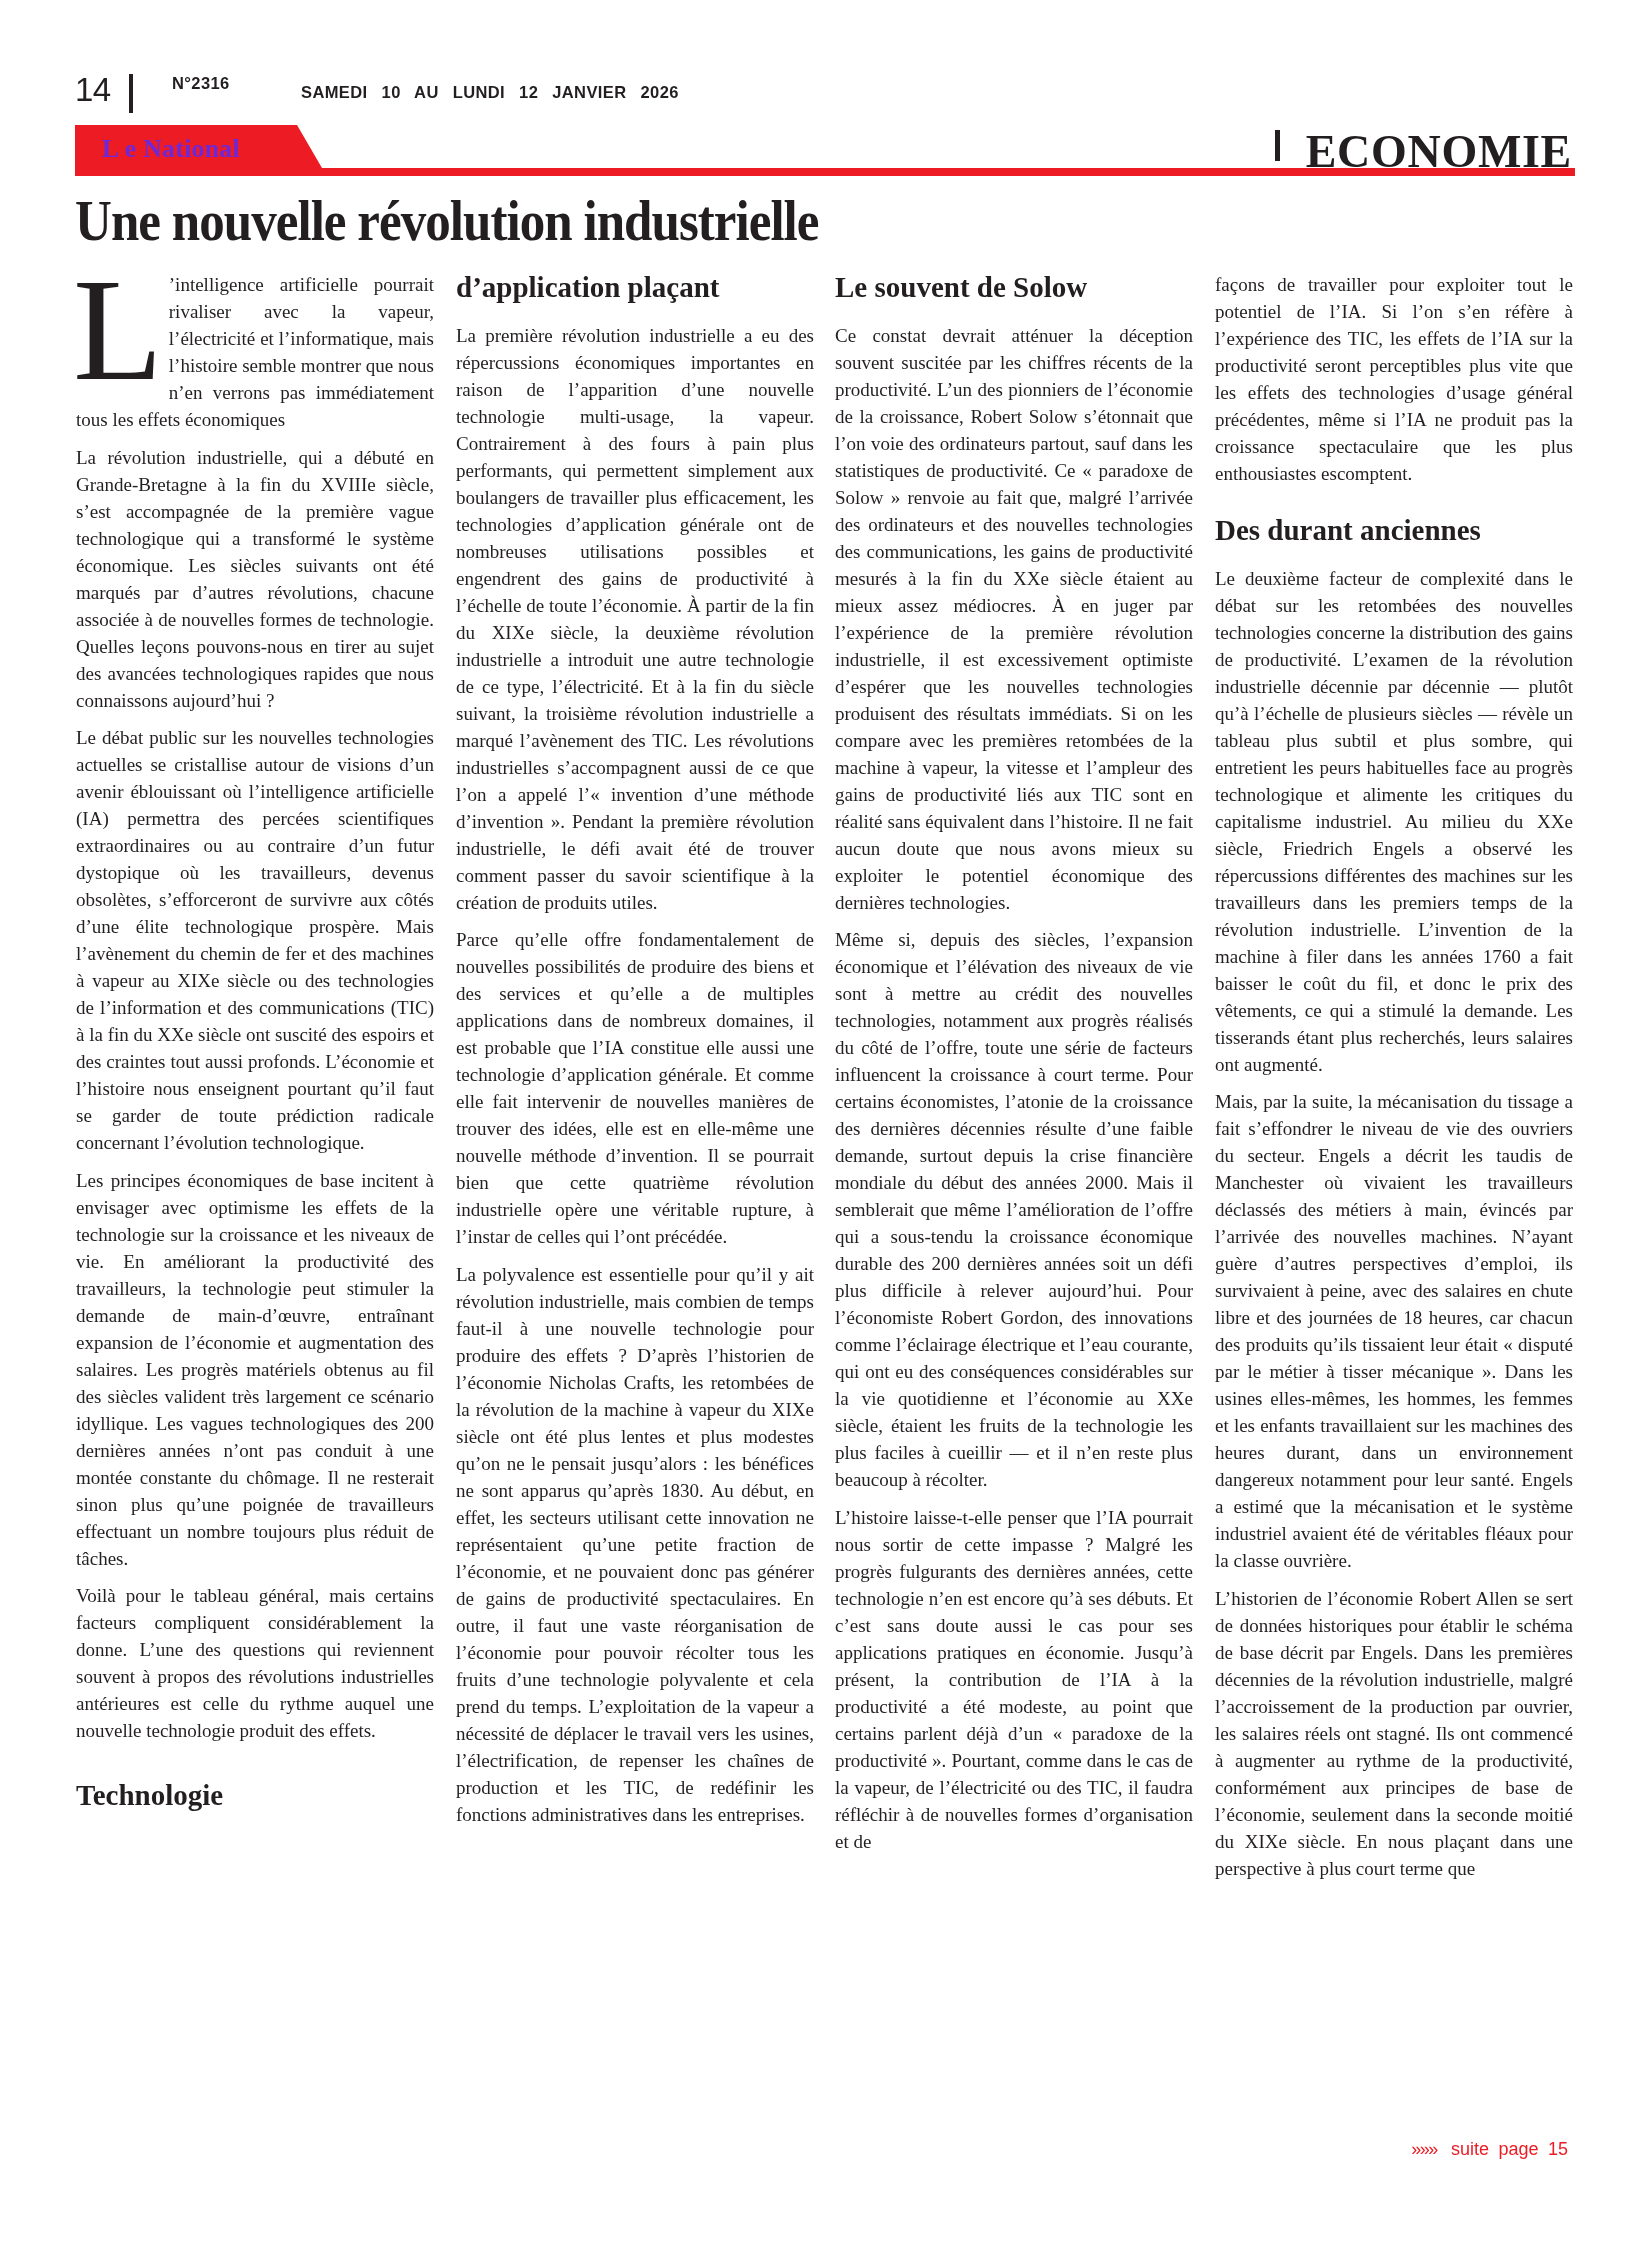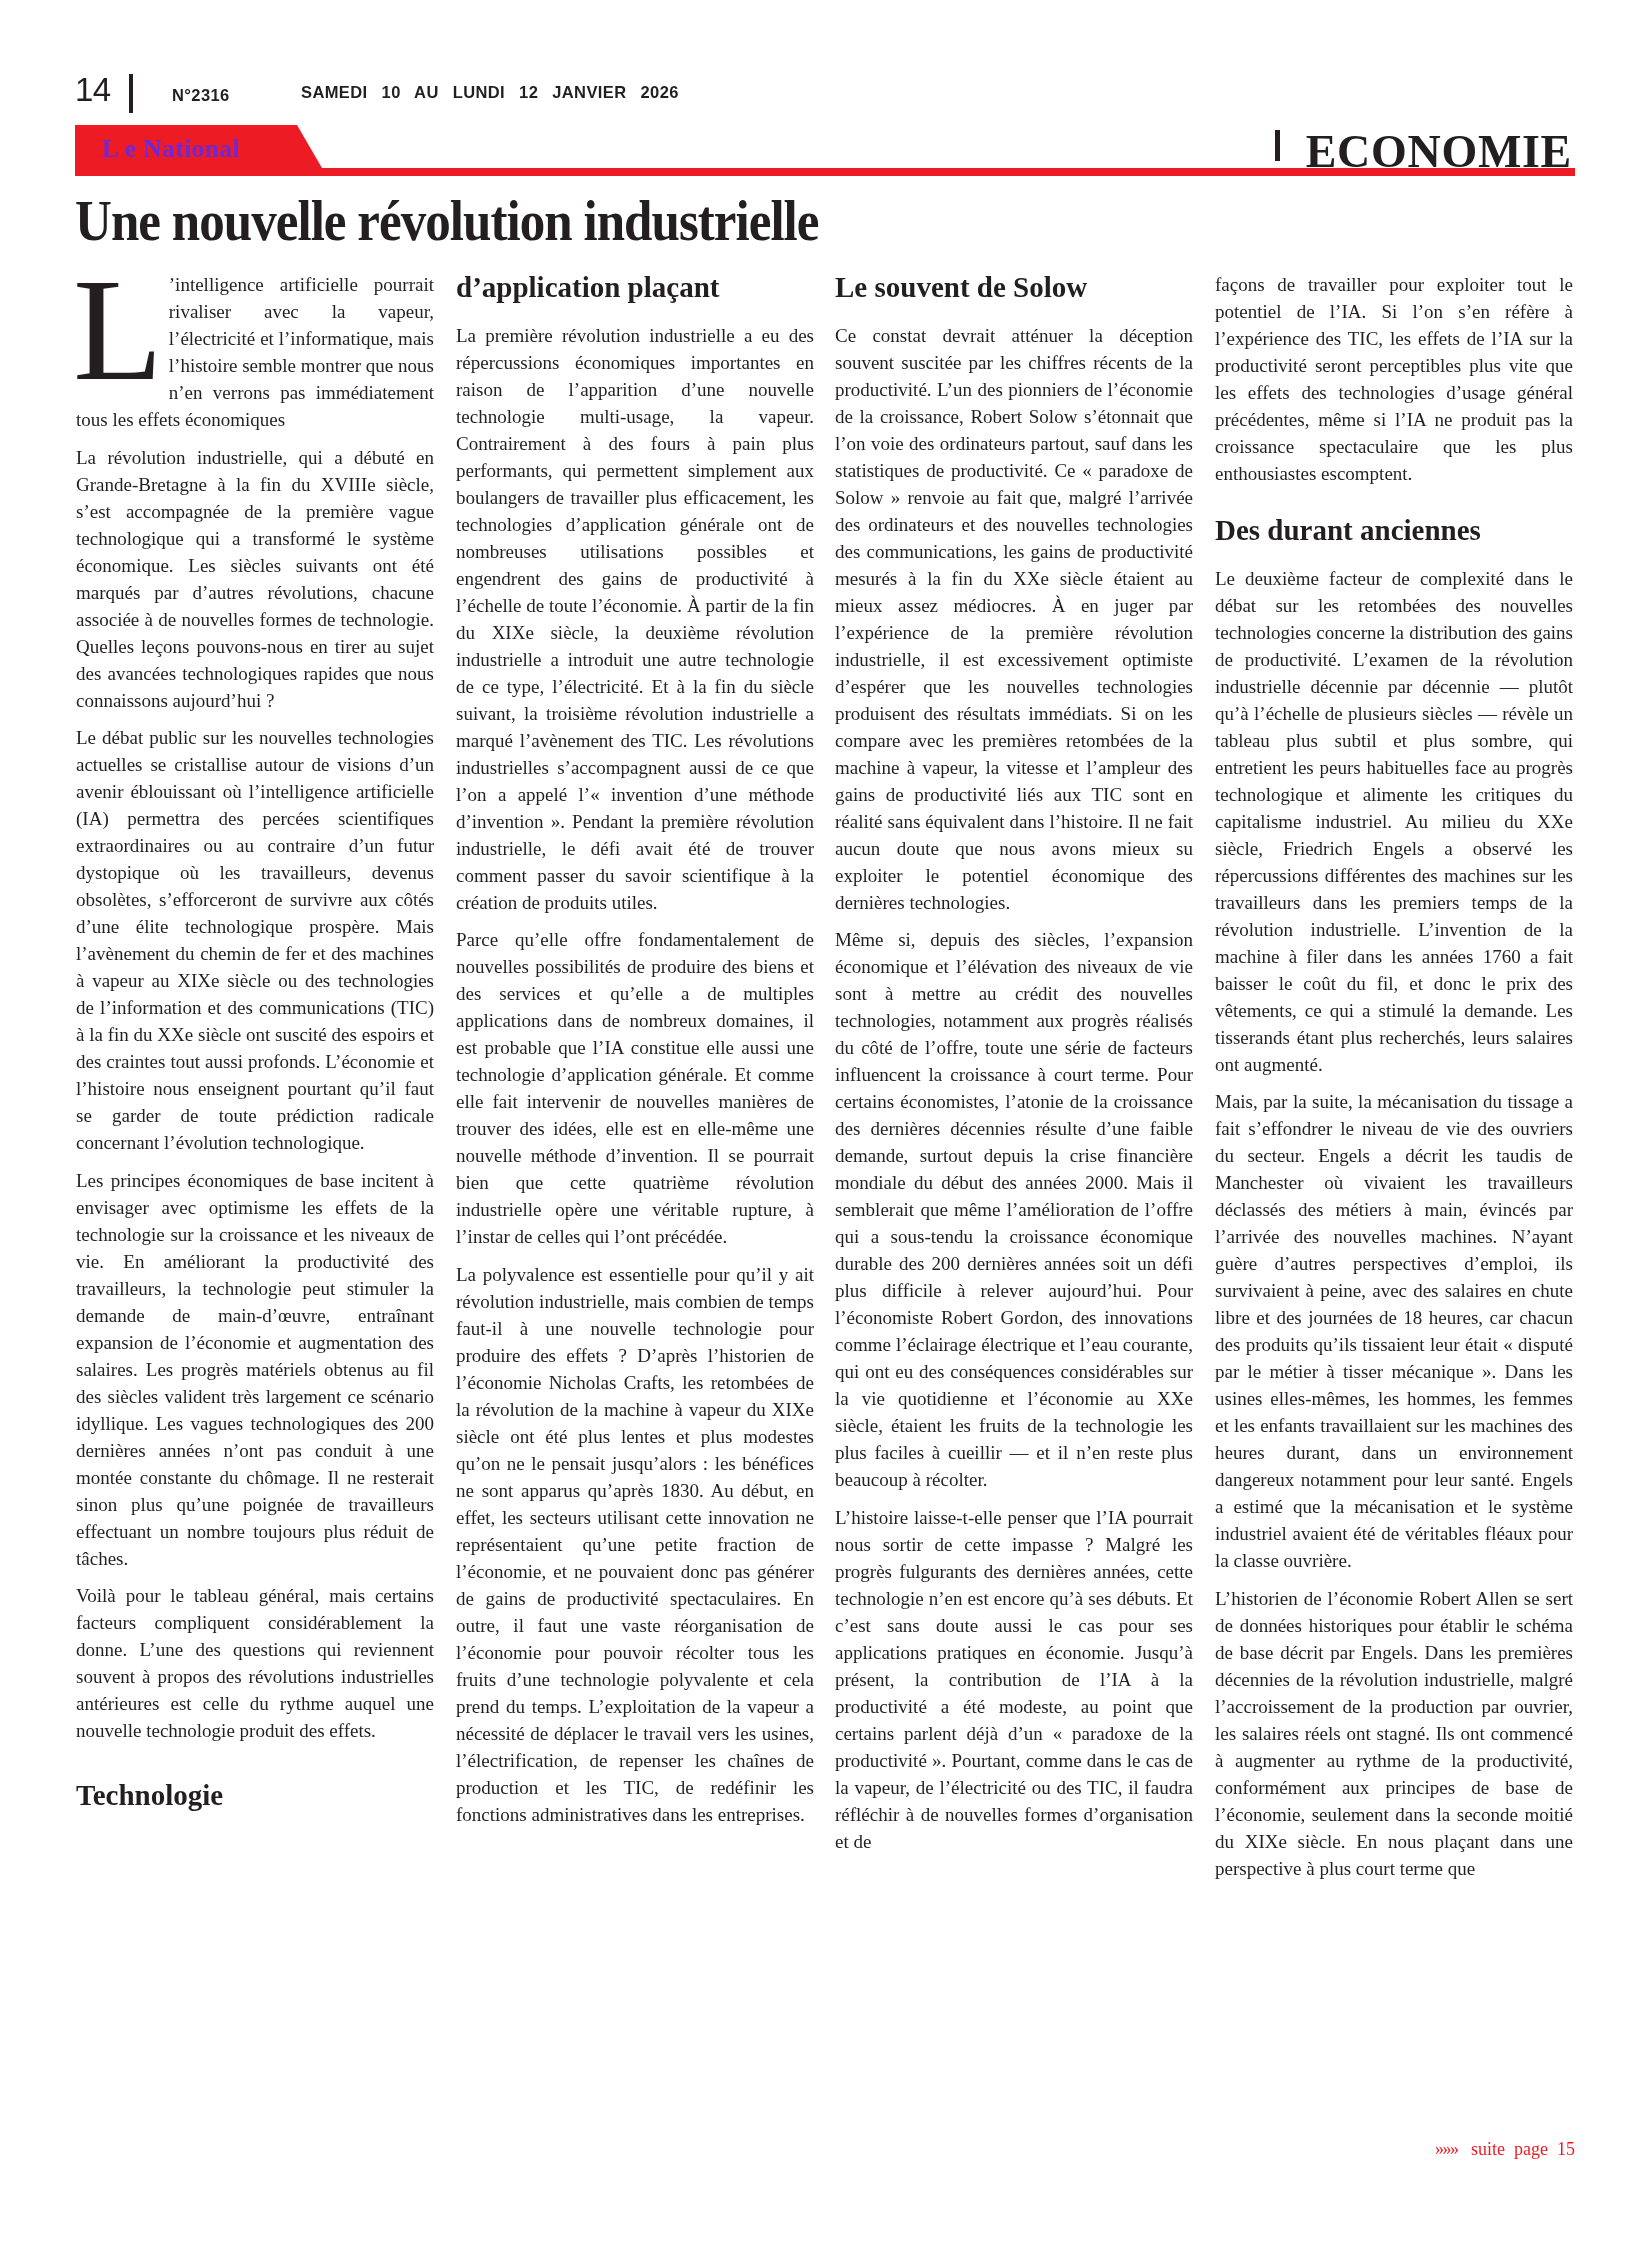--- a/index.html
+++ b/index.html
@@ -2,21 +2,21 @@
 <html style="font-size:12px"><head>
 <meta charset="utf-8">
 <style>
   * { box-sizing: border-box; margin: 0; padding: 0; }
   html, body { width: 1650px; height: 2250px; background: #ffffff; overflow: hidden; }
   body { position: relative; color: #231f20; font-family: "Liberation Serif", "DejaVu Serif", serif; }
 
   .masthead { position: absolute; left: 75px; top: 72px; height: 45px; width: 1500px; }
   .page-num { position: absolute; left: 0; top: 0; font-family: "Liberation Sans", "DejaVu Sans", sans-serif; font-weight: 400; font-size: 33px; line-height: 36px; letter-spacing: -0.7px; }
   .page-sep { position: absolute; left: 54px; top: 1.5px; width: 3.7px; height: 39px; background: #231f20; }
-  .issue { position: absolute; left: 97px; top: 14px; font-family: "Liberation Sans", "DejaVu Sans", sans-serif; font-weight: 700; font-size: 16.5px; letter-spacing: 0.4px; }
+  .issue { position: absolute; left: 97px; top: 2px; font-family: "Liberation Sans", "DejaVu Sans", sans-serif; font-weight: 700; font-size: 16.5px; letter-spacing: 0.4px; }
   .date { position: absolute; left: 226px; top: 10.5px; font-family: "Liberation Sans", "DejaVu Sans", sans-serif; font-weight: 700; font-size: 16.5px; word-spacing: 9px; letter-spacing: 0.4px; }
 
   .brand-bar { position: absolute; left: 75px; top: 125px; width: 1500px; height: 51px; }
   .brand-tab { position: absolute; left: 0; top: 0; width: 247px; height: 51px; background: #ed1c24; clip-path: polygon(0 0, 222px 0, 247px 43px, 247px 51px, 0 51px); }
   .brand-name { position: absolute; left: 27px; top: 9px; font-family: "Liberation Serif", "DejaVu Serif", serif; font-weight: 700; font-size: 25.5px; color: #6d28d9; letter-spacing: 0.4px; }
   .brand-line { position: absolute; left: 0; top: 43px; width: 1500px; height: 8.2px; background: #ed1c24; }
   .section-sep { position: absolute; left: 1200px; top: 4.5px; width: 4.5px; height: 31.5px; background: #231f20; }
   .section-name { position: absolute; right: 3px; top: 0; font-family: "Liberation Serif", "DejaVu Serif", serif; font-weight: 900; font-size: 46px; letter-spacing: 0.7px; }
 
   .headline { position: absolute; left: 75px; top: 187px; font-family: "Liberation Serif", "DejaVu Serif", serif; font-weight: 700; font-size: 58px; line-height: 67px; letter-spacing: -1.1px; transform: scaleX(0.88); transform-origin: left top; white-space: nowrap; }
@@ -28,21 +28,21 @@
   .c4 { left: 1215px; }
 
   .col p { font-size: 19px; line-height: 27px; text-align: justify; margin-bottom: 10.5px; hyphens: none; }
   .col h2 { font-family: "Liberation Serif", "DejaVu Serif", serif; font-weight: 700; font-size: 29px; line-height: 34px; margin: 0 0 18px 0; }
   .c2 h2, .c3 h2 { margin-top: -1.5px; }
   .c4 h2 { margin-top: 25.5px; }
   .c1 h2 { margin-top: 34px; }
 
   .dropcap { float: left; font-family: "Liberation Serif", "DejaVu Serif", serif; font-size: 147px; line-height: 111px; height: 109px; margin: 3px 6px 0 -3px; color: #231f20; }
 
-  .continue { position: absolute; right: 75px; top: 2139px; font-family: Liberation Serif, serif; font-size: 18px; color: #ed1c24; word-spacing: 4.5px; }
+  .continue { position: absolute; right: 82px; top: 2139px; font-family: Liberation Sans, sans-serif; font-size: 18px; color: #ed1c24; word-spacing: 4.5px; }
   .continue .arrows { letter-spacing: -1.5px; margin-right: 4.5px; }
 </style>
 </head>
 <body>
 
 <header>
   <div class="masthead">
     <span class="page-num">14</span>
     <span class="page-sep"></span>
     <span class="issue">N°2316</span>

